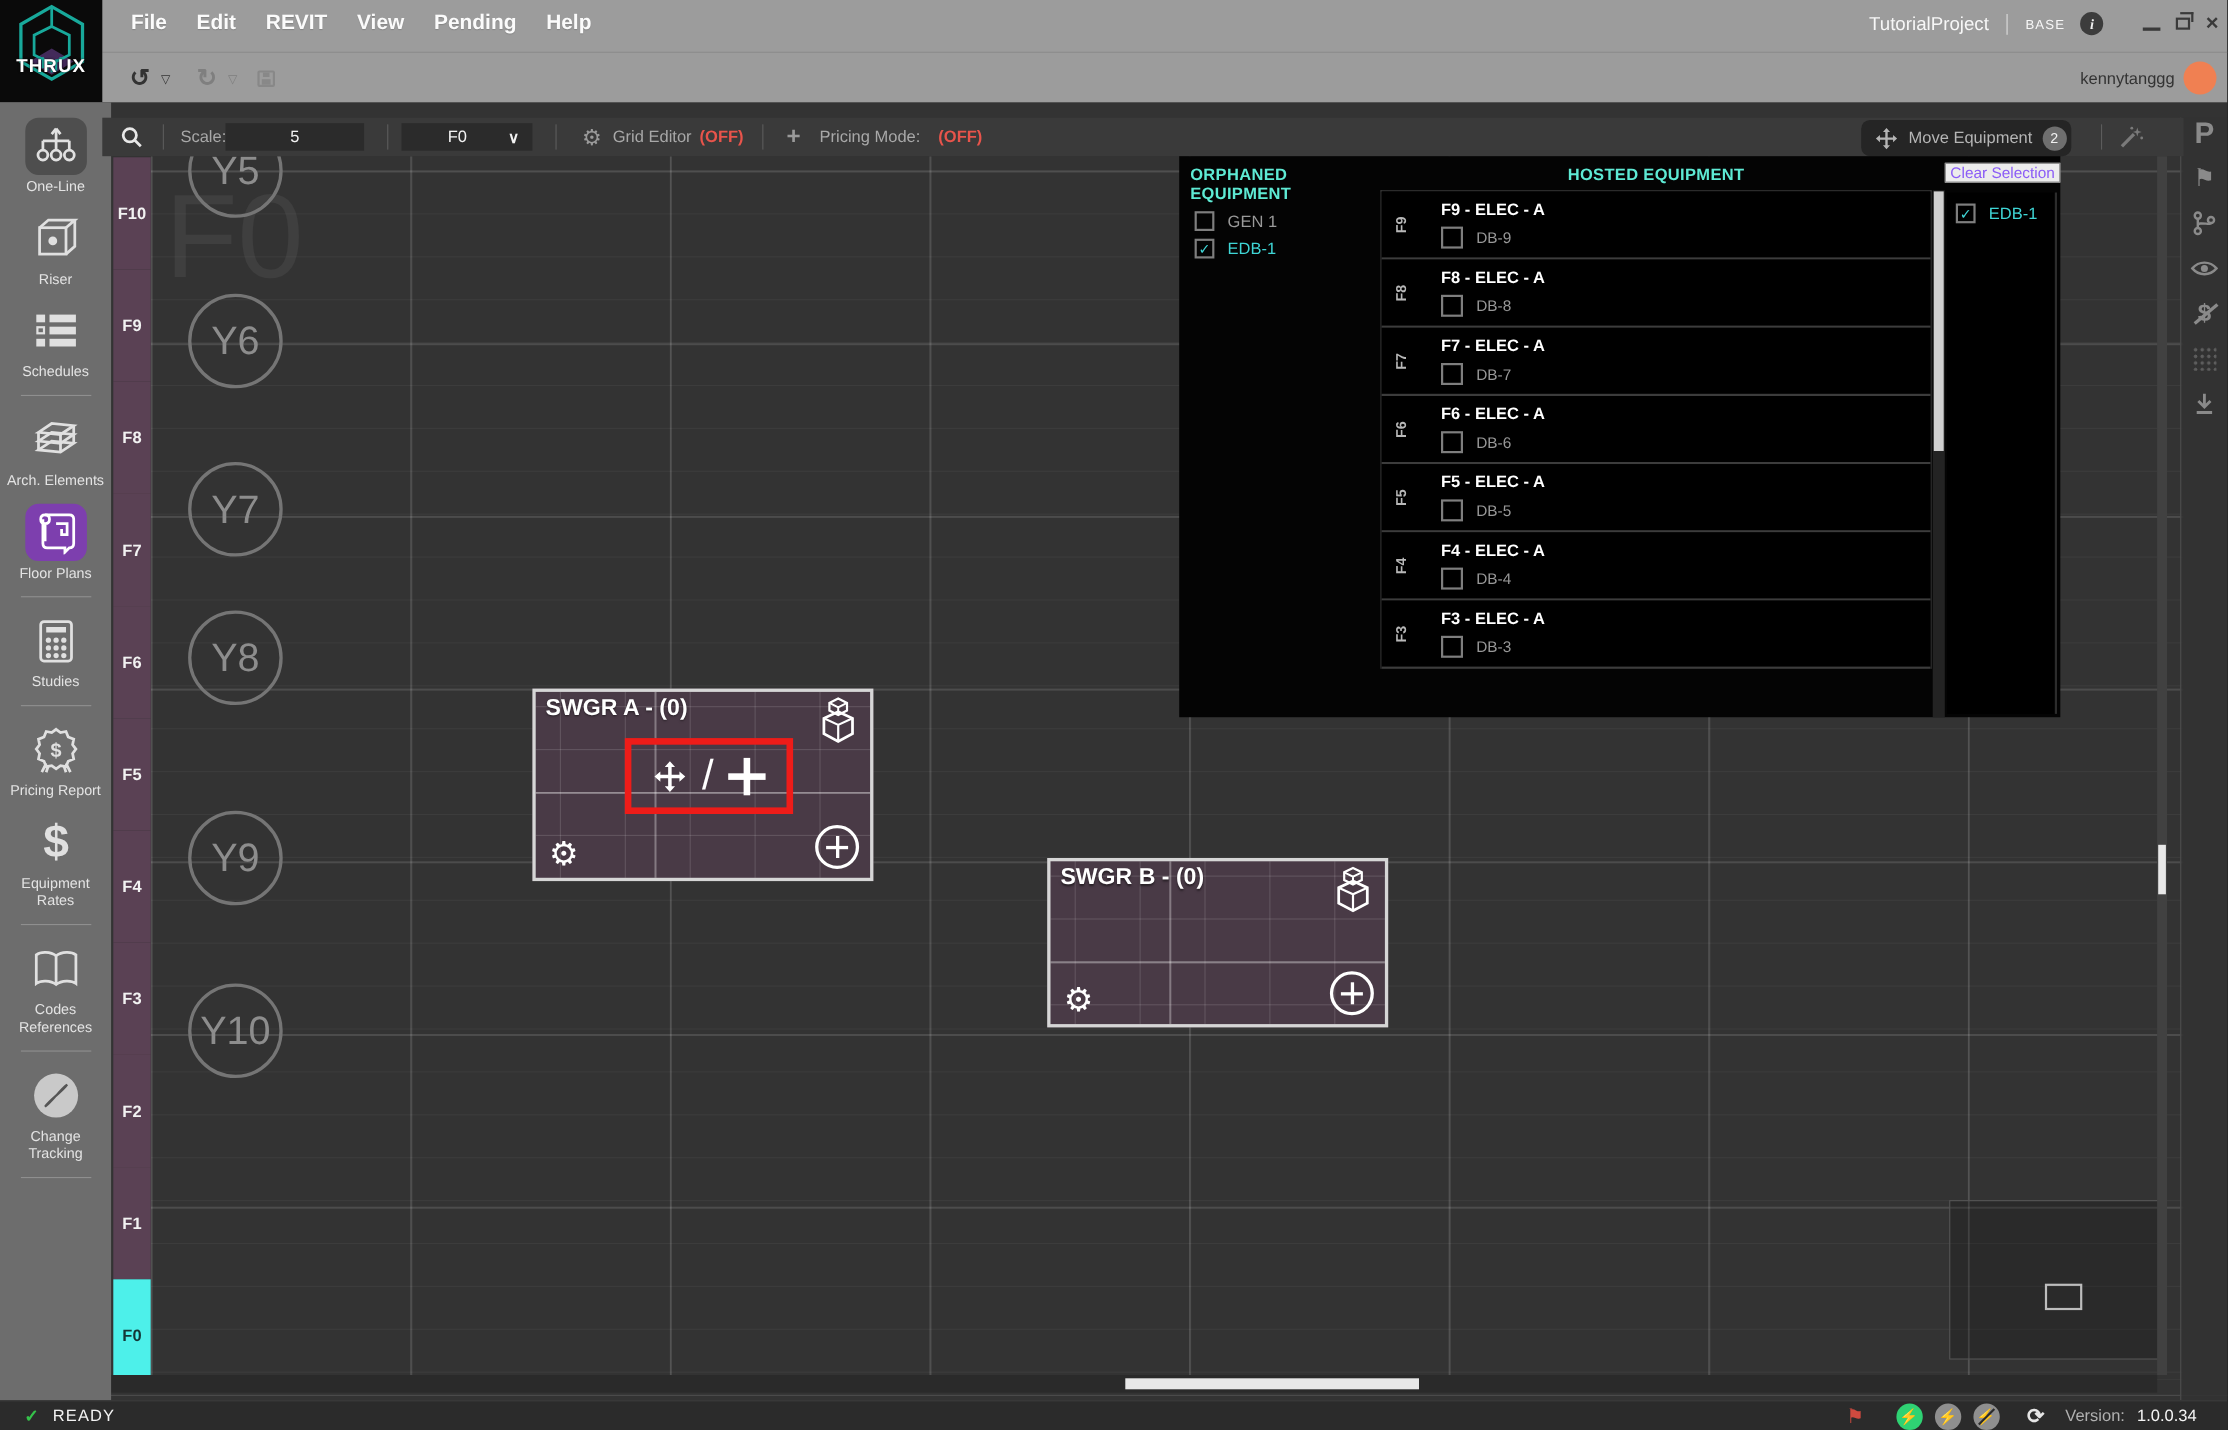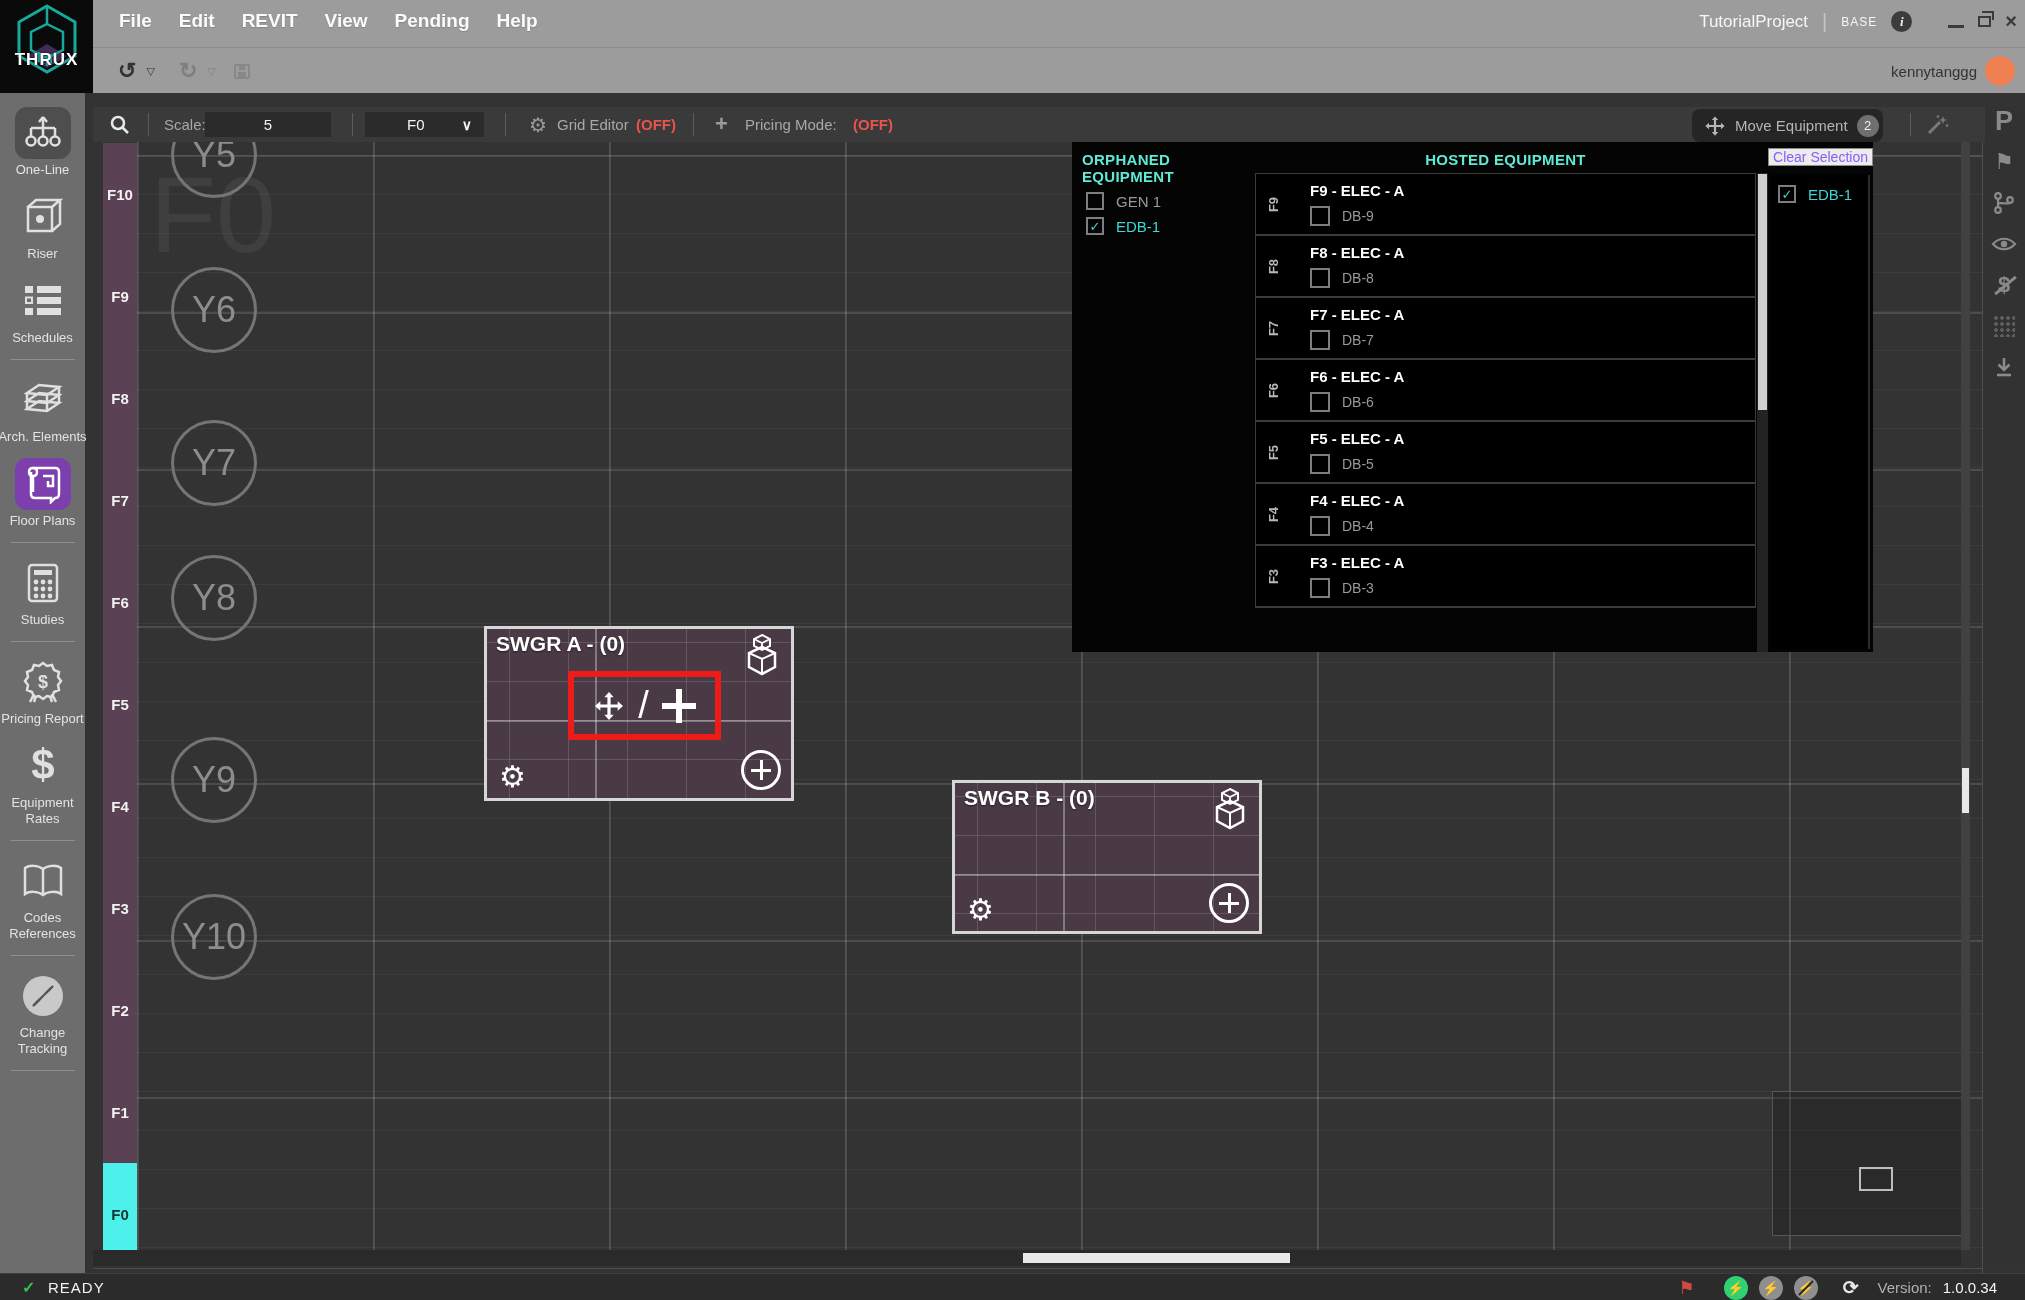--- a/index.html
+++ b/index.html
@@ -29,21 +29,21 @@
   .info-circle { width:21px; height:21px; border-radius:50%; background:#3c3c3c; color:#efefef; font-size:13px; font-weight:bold; font-style:italic; display:flex; align-items:center; justify-content:center; font-family:"Liberation Serif", serif; }
   .win-btn { color:#3a3a3a; font-size:20px; font-weight:bold; cursor:default; }
   .win-min { width:16px; height:3px; background:#3a3a3a; margin-top:10px; }
   .win-restore { width:13px; height:11px; border:2px solid #3a3a3a; position:relative; }
   .win-restore::before { content:''; position:absolute; left:2px; top:-7px; width:10px; height:7px; border:2px solid #3a3a3a; border-bottom:none; border-left:none; }
   .header-right-bottom { position:absolute; right:10px; top:56px; display:flex; align-items:center; gap:8px; }
   .user-name { color:#333; font-size:15px; }
   .avatar { width:30px; height:30px; border-radius:50%; background:#f08052; }
 
   
-  .sidebar { position:absolute; left:0; top:93px; width:85px; height:1180px; background:#6d6d6d; z-index:6; padding-top:14px; }
+  .sidebar { position:absolute; left:0; top:93px; width:101px; height:1180px; background:#6d6d6d; z-index:6; padding-top:14px; }
   .side-item { display:flex; flex-direction:column; align-items:center; margin-bottom:13px; cursor:default; }
   .side-icon-wrap { width:56px; height:52px; display:flex; align-items:center; justify-content:center; border-radius:12px; }
   .side-icon-wrap.darkbg { background:#4e4e4e; }
   .side-icon-wrap.activebg { background:#7d3fae; }
   .side-label { margin-top:3px; color:#e3e3e3; font-size:13px; text-align:center; line-height:16px; width:92px; }
   .side-divider { width:64px; height:1px; background:#8f8f8f; margin:4px auto 14px auto; }
 
   
   .toolbar { position:absolute; left:93px; top:107px; width:1892px; height:35px; background:#3a3a3a; z-index:7; }
   .tb-sep { position:absolute; top:6px; width:1px; height:23px; background:#5c5c5c; }

